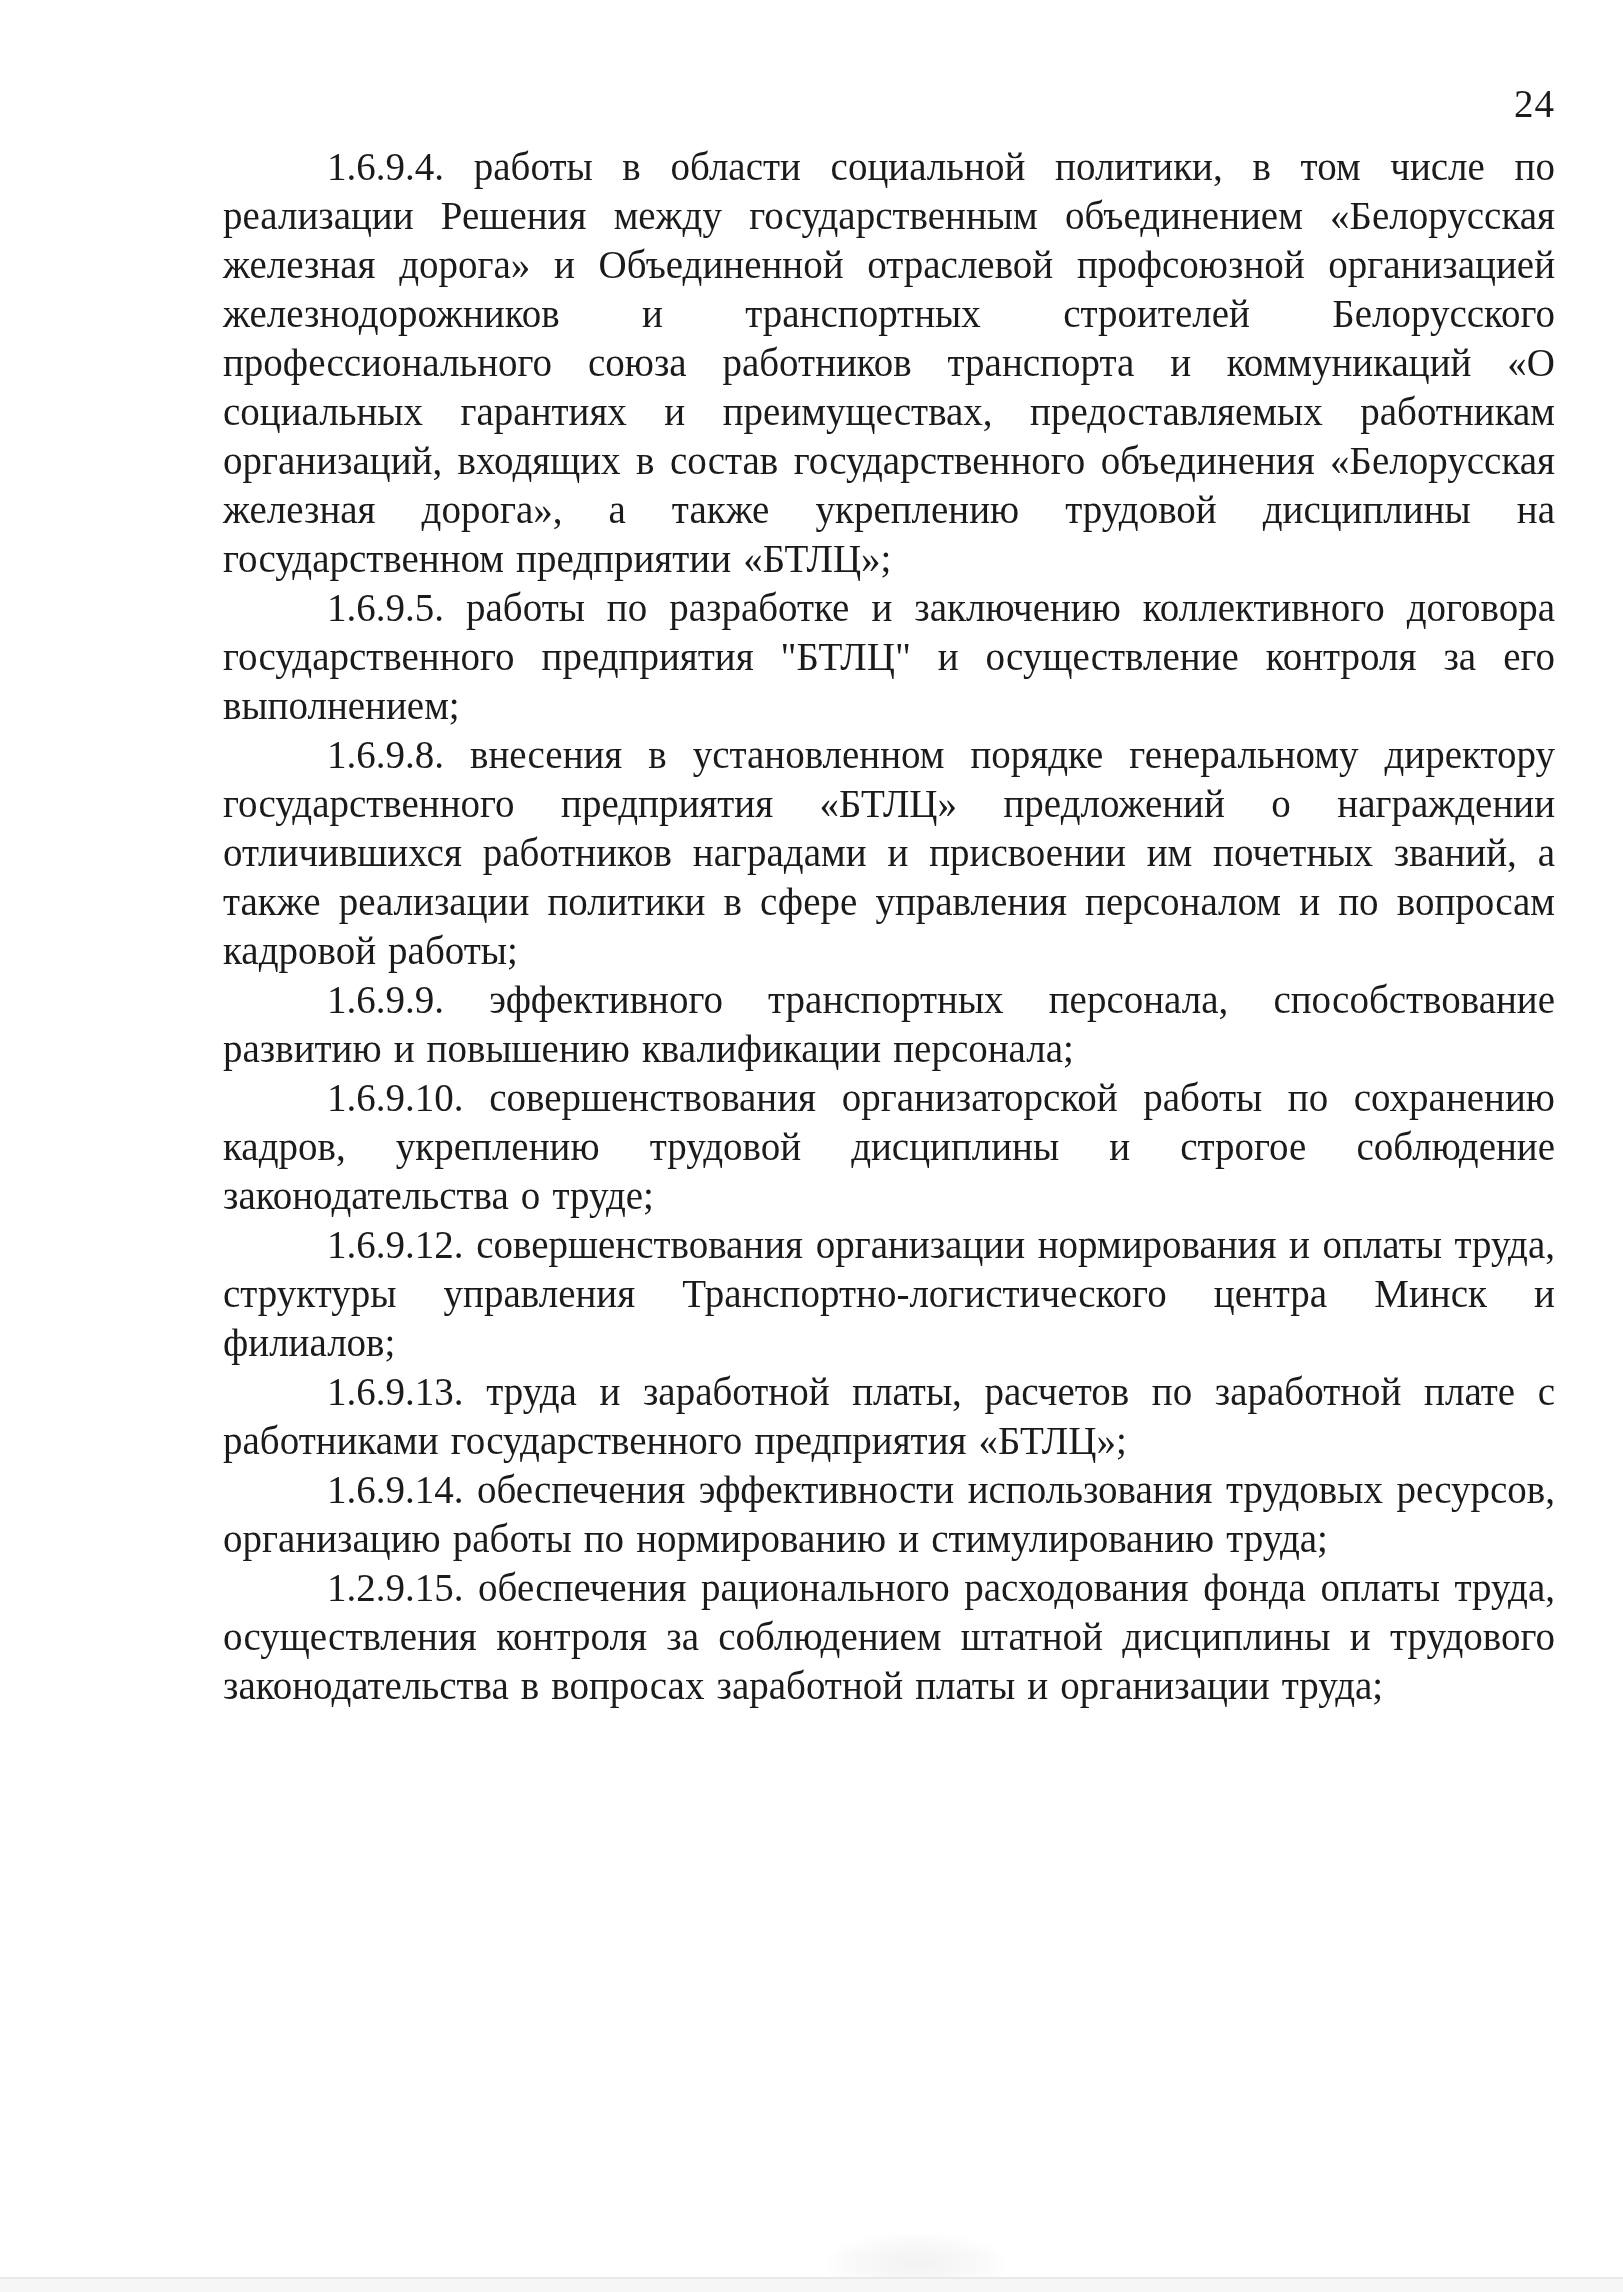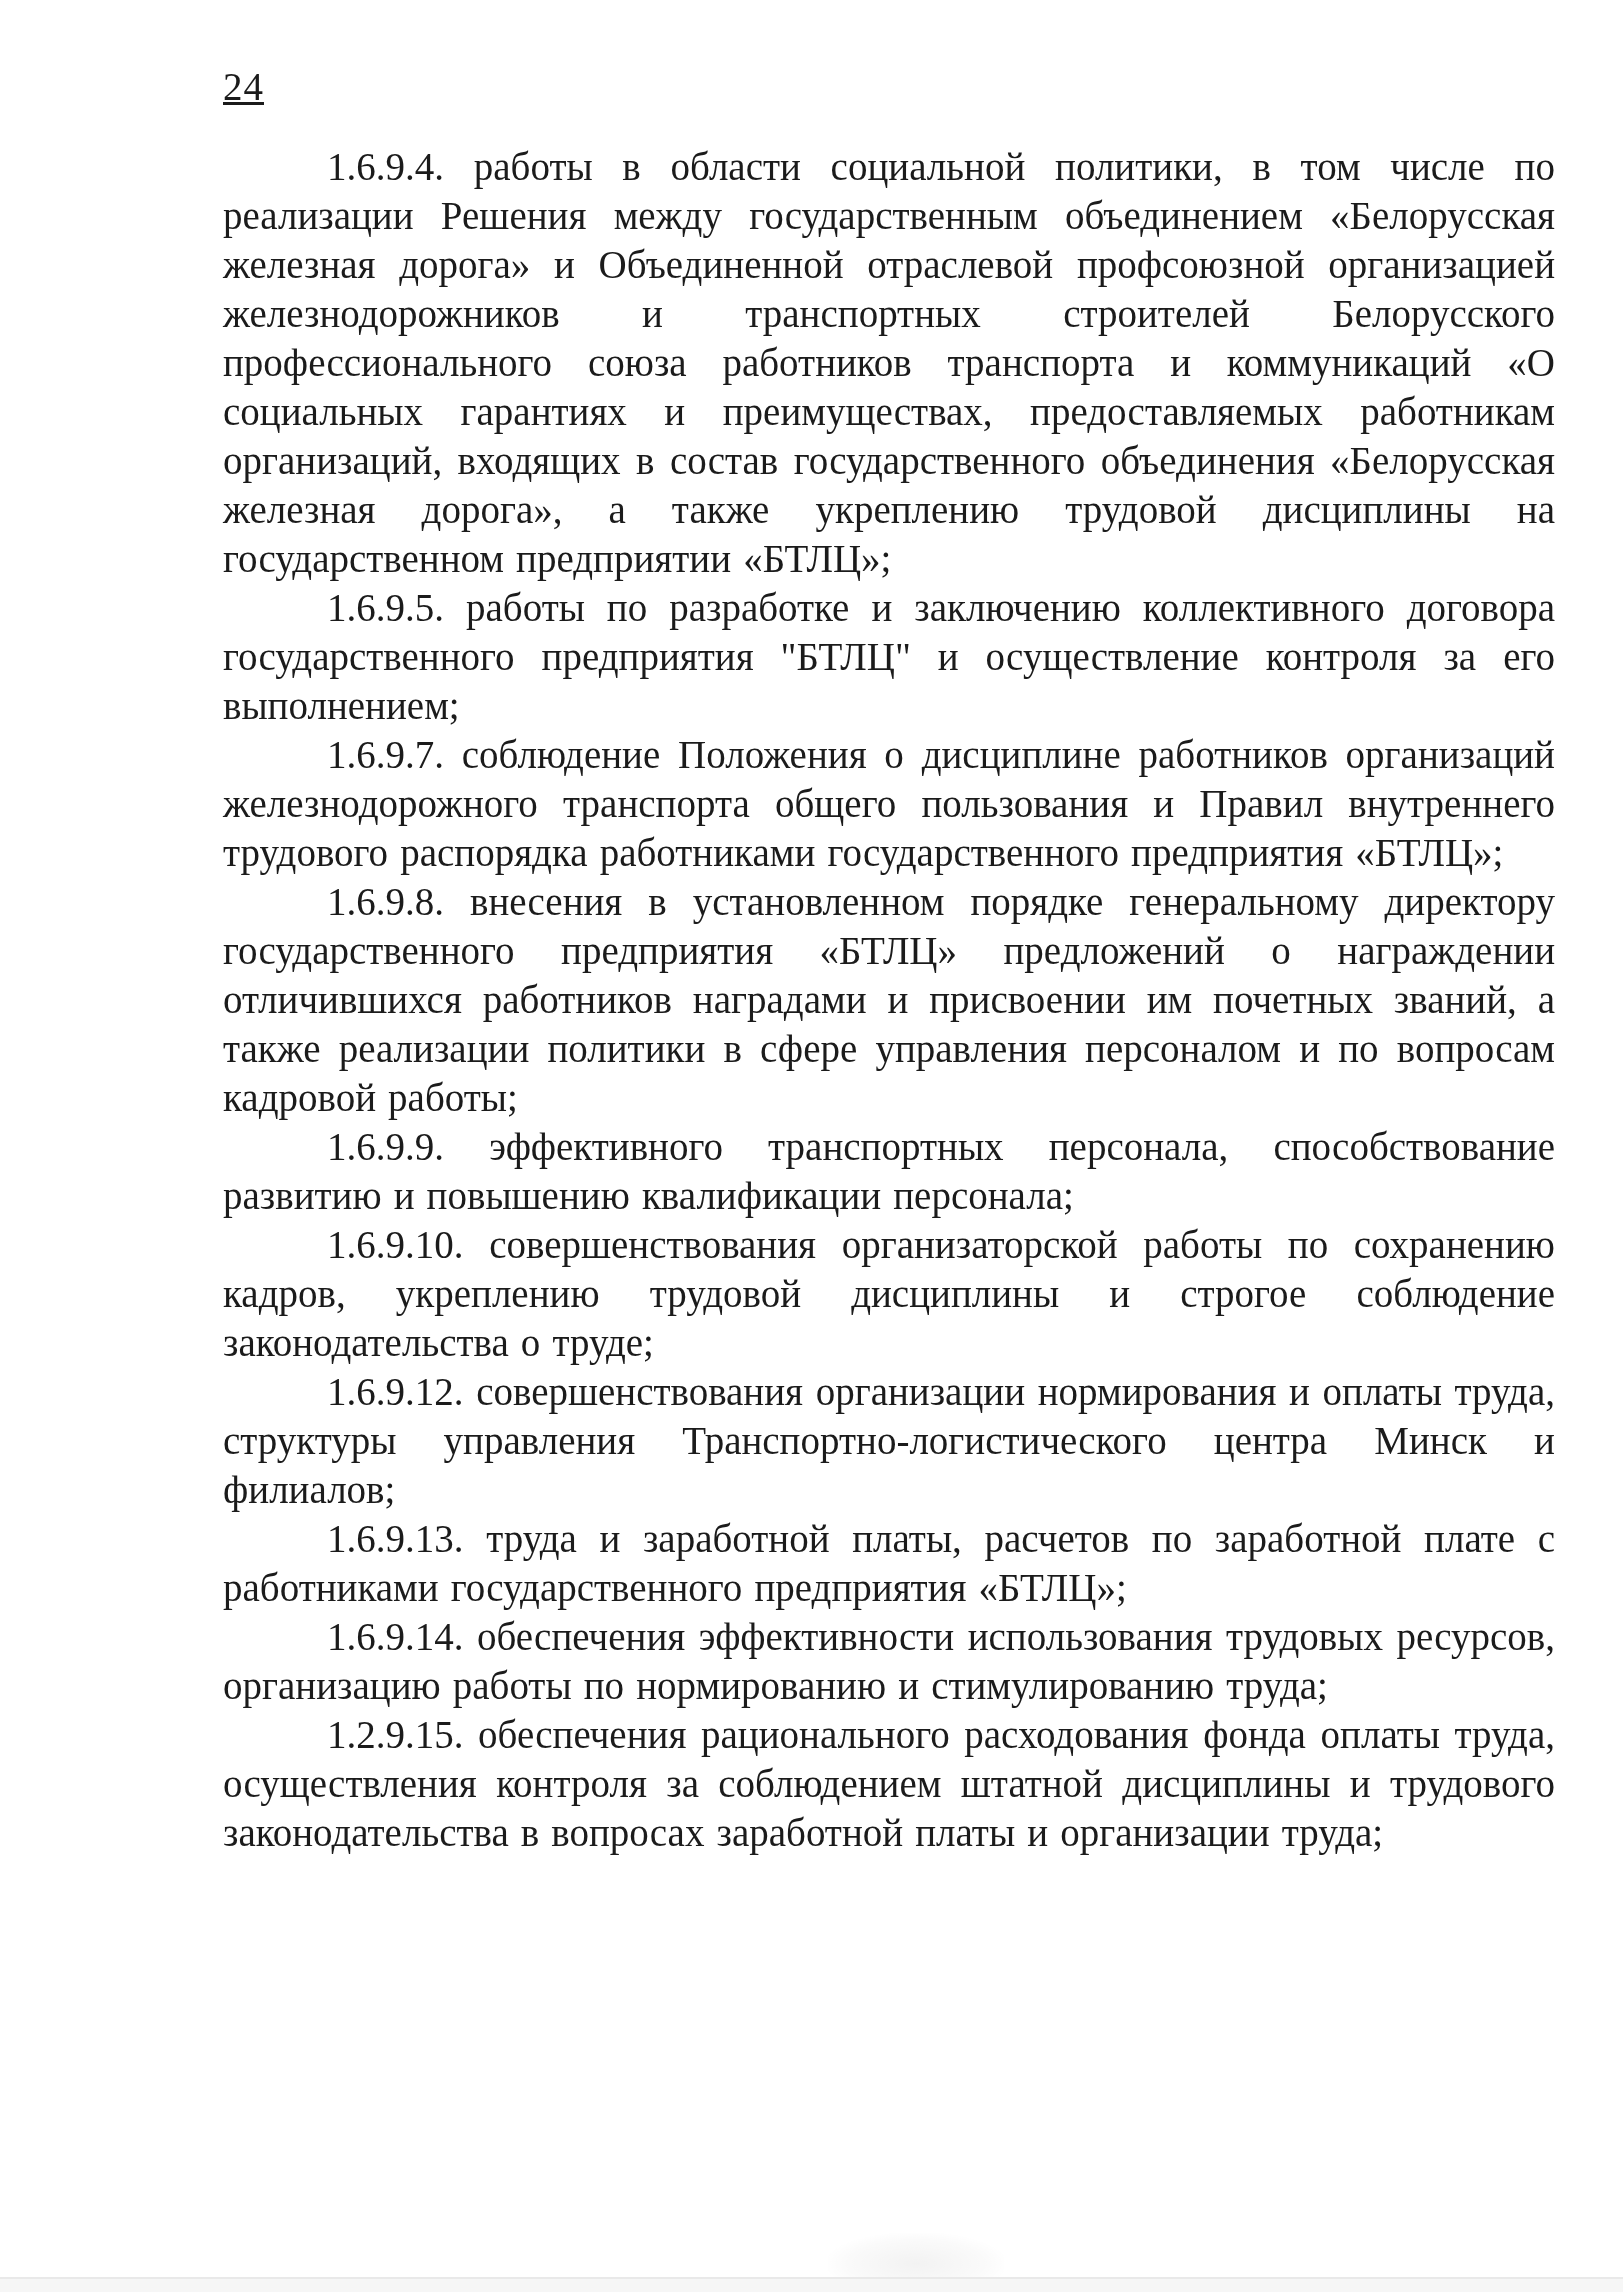--- a/index.html
+++ b/index.html
@@ -12,28 +12,27 @@
     width: 1623px;
     height: 2293px;
     margin: 0 auto;
     background: #ffffff;
     overflow: hidden;
     font-family: "Liberation Serif", "DejaVu Serif", serif;
     color: #1b1b1b;
   }
   .pagenum {
     position: absolute;
-    top: 65px;
+    top: 82px;
     left: 223px;
     width: 1332px;
-    text-align: left;
+    text-align: right;
     font-size: 39px;
     line-height: 43px;
     letter-spacing: 1px;
-    text-decoration: underline;
   }
   .textblock {
     position: absolute;
     top: 134px;
     left: 223px;
     width: 1332px;
     margin-top: 8px;
   }
   .para {
     margin: 0;
@@ -69,21 +68,20 @@
 </head>
 <body>
 
 <div class="page">
 
   <div class="pagenum">24</div>
 
   <div class="textblock">
     <p class="para">1.6.9.4. работы в области социальной политики, в том числе по реализации Решения между государственным объединением «Белорусская железная дорога» и Объединенной отраслевой профсоюзной организацией железнодорожников и транспортных строителей Белорусского профессионального союза работников транспорта и коммуникаций «О социальных гарантиях и преимуществах, предоставляемых работникам организаций, входящих в состав государственного объединения «Белорусская железная дорога», а также укреплению трудовой дисциплины на государственном предприятии «БТЛЦ»;</p>
     <p class="para">1.6.9.5. работы по разработке и заключению коллективного договора государственного предприятия "БТЛЦ" и осуществление контроля за его выполнением;</p>
-    <p class="para">1.6.9.7. соблюдение Положения о дисциплине работников организаций железнодорожного транспорта общего пользования и Правил внутреннего трудового распорядка работниками государственного предприятия «БТЛЦ»;</p>
     <p class="para">1.6.9.8. внесения в установленном порядке генеральному директору государственного предприятия «БТЛЦ» предложений о награждении отличившихся работников наградами и присвоении им почетных званий, а также реализации политики в сфере управления персоналом и по вопросам кадровой работы;</p>
     <p class="para">1.6.9.9. эффективного транспортных персонала, способствование развитию и повышению квалификации персонала;</p>
     <p class="para">1.6.9.10. совершенствования организаторской работы по сохранению кадров, укреплению трудовой дисциплины и строгое соблюдение законодательства о труде;</p>
     <p class="para">1.6.9.12. совершенствования организации нормирования и оплаты труда, структуры управления Транспортно-логистического центра Минск и филиалов;</p>
     <p class="para">1.6.9.13. труда и заработной платы, расчетов по заработной плате с работниками государственного предприятия «БТЛЦ»;</p>
     <p class="para">1.6.9.14. обеспечения эффективности использования трудовых ресурсов, организацию работы по нормированию и стимулированию труда;</p>
     <p class="para">1.2.9.15. обеспечения рационального расходования фонда оплаты труда, осуществления контроля за соблюдением штатной дисциплины и трудового законодательства в вопросах заработной платы и организации труда;</p>
   </div>
 
   <div class="smudge"></div>

